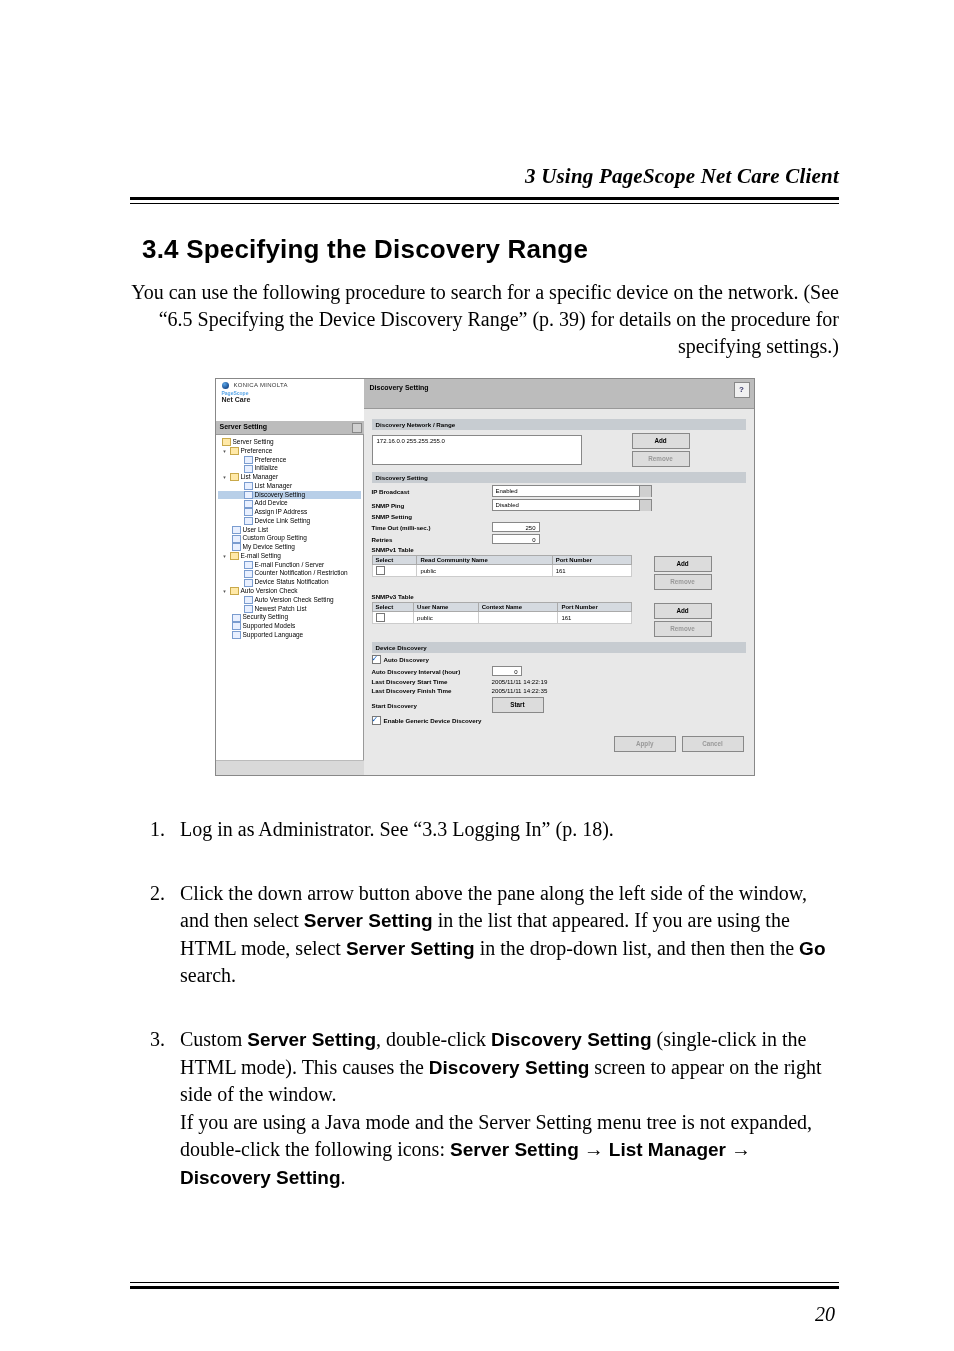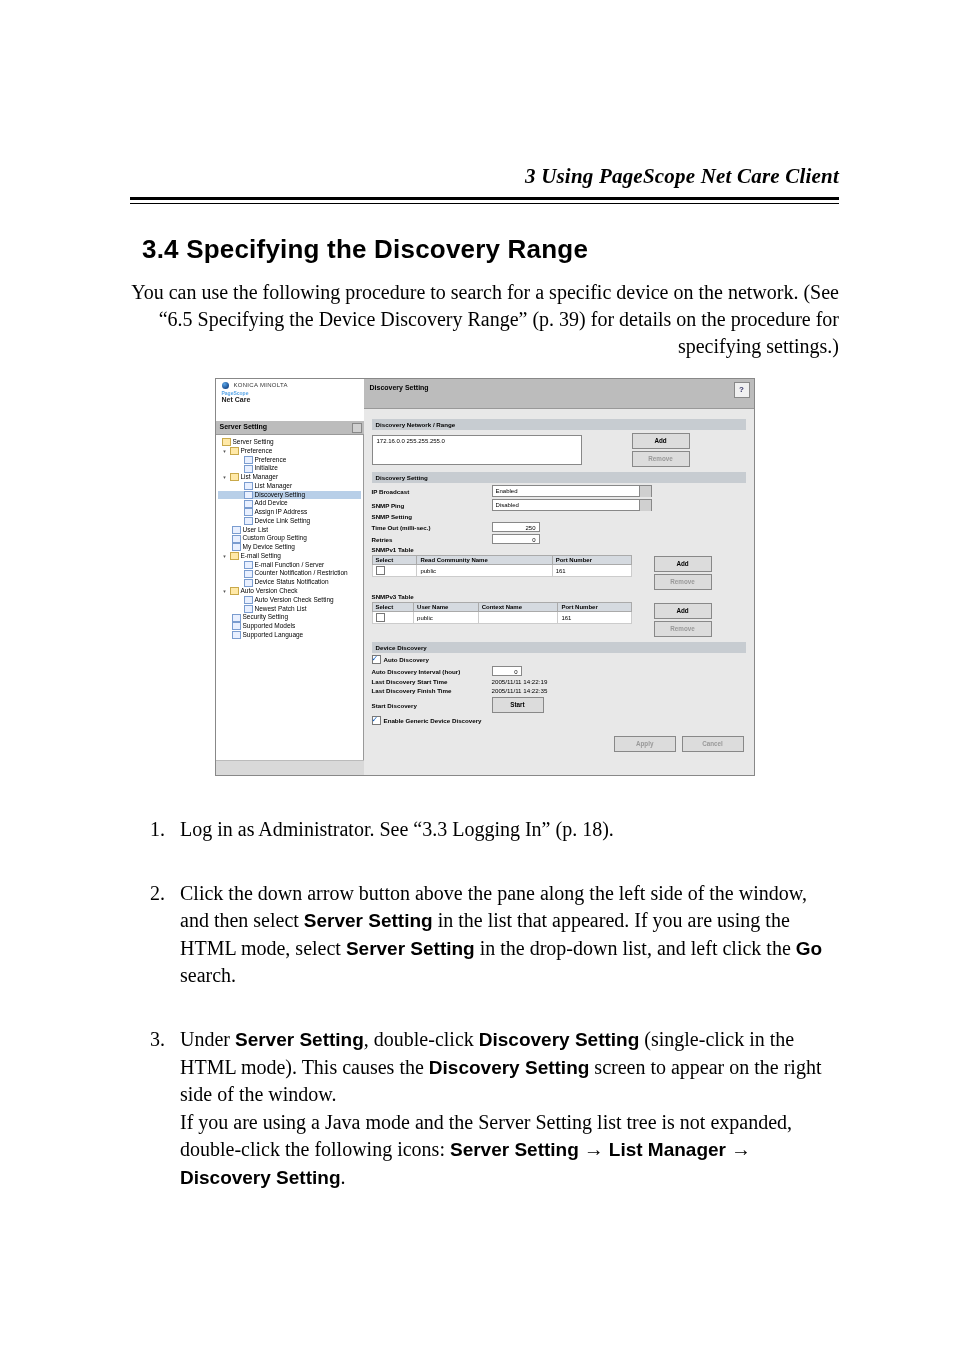--- a/index.html
+++ b/index.html
@@ -370,22 +370,27 @@
         </div>
       </div>
     </div>
   </div>
 
   <ol class="steps">
     <li>
       <span>Log in as Administrator. See “3.3 Logging In” (p. 18).</span>
     </li>
     <li>
-      <span>Click the down arrow button above the pane along the left side of the window, and then select </span><span class="bold">Server Setting</span><span> in the list that appeared. If you are using the HTML mode, select </span><span class="bold">Server Setting</span><span> in the drop-down list, and left click the </span><span class="bold">Go</span><span> search.</span>
+      <span>Click the down arrow button above the pane along the left side of the window, and then select </span><span class="bold">Server Setting</span><span> in the list that appeared. If you are using the HTML mode, select </span><span class="bold">Server Setting</span><span> in the drop-down list, and then then the </span><span class="bold">Go</span><span> search.</span>
     </li>
     <li>
-      <span>Under </span><span class="bold">Server Setting</span><span>, double-click </span><span class="bold">Discovery Setting</span><span> (single-click in the HTML mode). This causes the </span><span class="bold">Discovery Setting</span><span> screen to appear on the right side of the window.</span><br>
-      <span>If you are using a Java mode and the Server Setting list tree is not expanded, double-click the following icons: </span><span class="bold">Server Setting</span><span> → </span><span class="bold">List Manager</span><span> → </span><span class="bold">Discovery Setting</span><span>.</span>
+      <span>Custom </span><span class="bold">Server Setting</span><span>, double-click </span><span class="bold">Discovery Setting</span><span> (single-click in the HTML mode). This causes the </span><span class="bold">Discovery Setting</span><span> screen to appear on the right side of the window.</span><br>
+      <span>If you are using a Java mode and the Server Setting menu tree is not expanded, double-click the following icons: </span><span class="bold">Server Setting</span><span> → </span><span class="bold">List Manager</span><span> → </span><span class="bold">Discovery Setting</span><span>.</span>
     </li>
   </ol>
 
+  <div class="footer-rules">
+    <hr class="footer-rule-thin">
+    <hr class="footer-rule-thick">
+    <div class="page-num">20</div>
+  </div>
 
 </div>
 
 </body></html>

